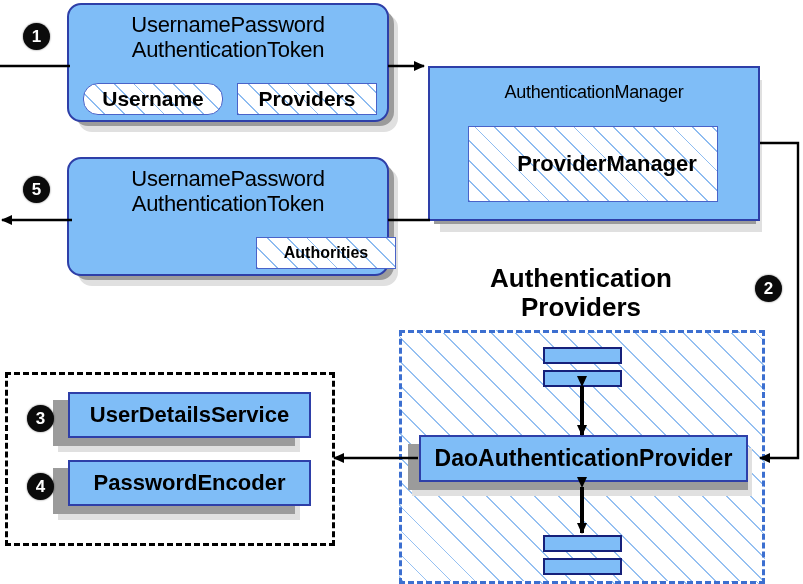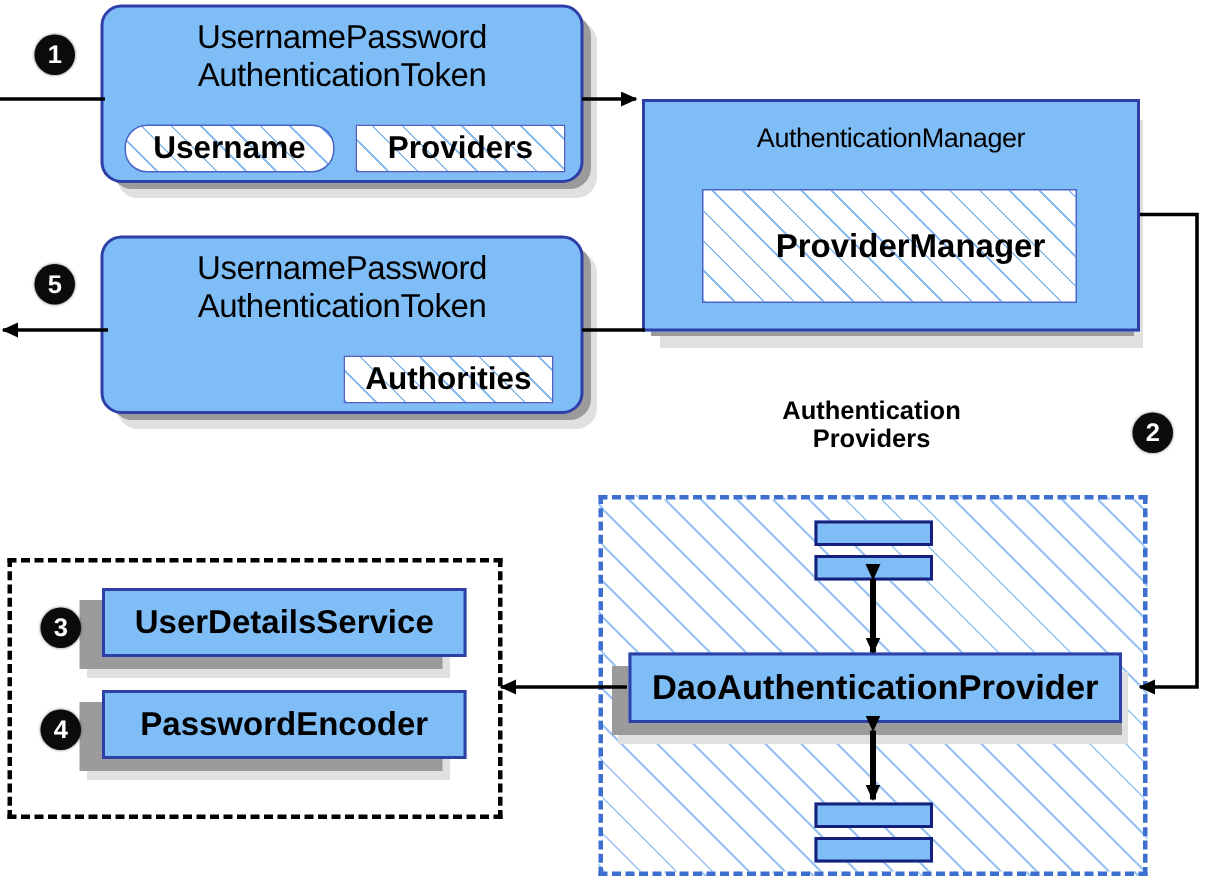--- a/index.html
+++ b/index.html
@@ -111,21 +111,21 @@
     justify-content: center;
     line-height: 1;
     z-index: 30;
     box-shadow: 0 0 2px rgba(0,0,0,0.6);
   }
 
   .plain-label {
     position: absolute;
     text-align: center;
     font-weight: bold;
-    font-size: 17px;
+    font-size: 26px;
     line-height: 1.12;
     color: #000;
   }
 
   .mini-bar {
     position: absolute;
     box-sizing: border-box;
     background: #7FBDF7;
     border: 2px solid #16207A;
   }
@@ -201,21 +201,21 @@
   </div>
 
   <div class="shadow outer" style="left:78px; top:168px; width:320px; height:118px; border-radius:14px;"></div>
   <div class="shadow inner" style="left:74px; top:164px; width:320px; height:116px; border-radius:14px;"></div>
 
   <div class="blue-box rounded" style="left:67px; top:157px; width:322px; height:119px; display:block;">
     <div class="token-title">
       <span>UsernamePassword</span><br>
       <span>AuthenticationToken</span>
     </div>
-    <div class="hatch-field" style="left:160px; top:78px; width:140px; height:32px; font-size:21px;">
+    <div class="hatch-field" style="left:187px; top:78px; width:140px; height:32px; font-size:16px;">
       <span>Authorities</span>
     </div>
   </div>
 
   <div class="badge" style="left:23px; top:176px;">
     <span>5</span>
   </div>
 
   <div class="plain-label" style="left:465px; top:264px; width:232px;">
     <span>Authentication</span><br>

